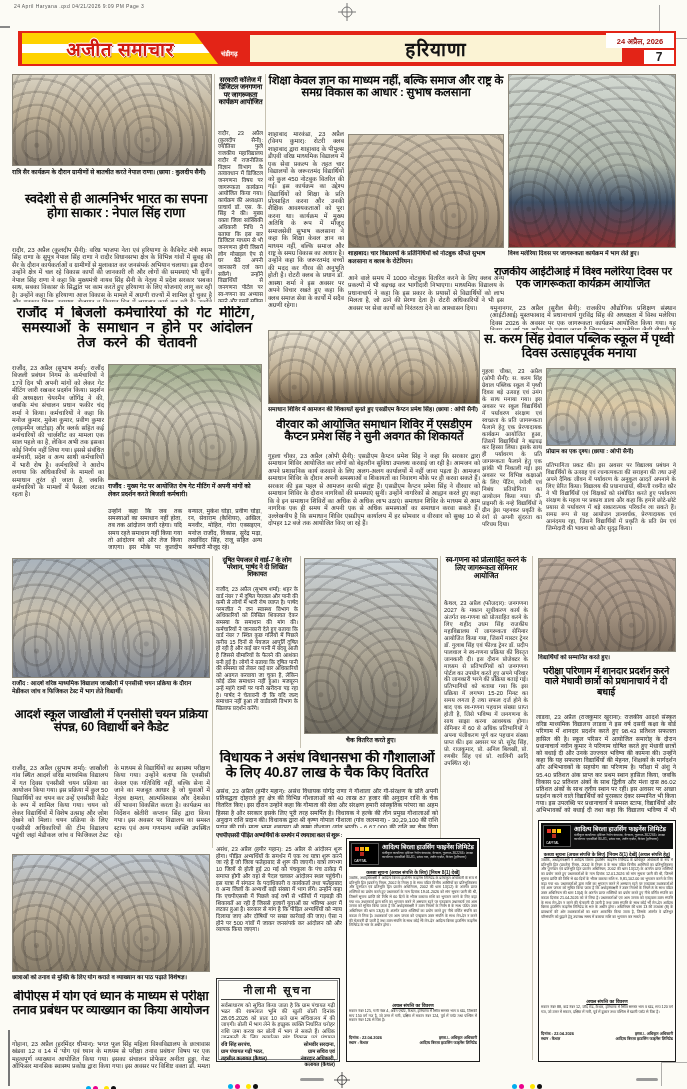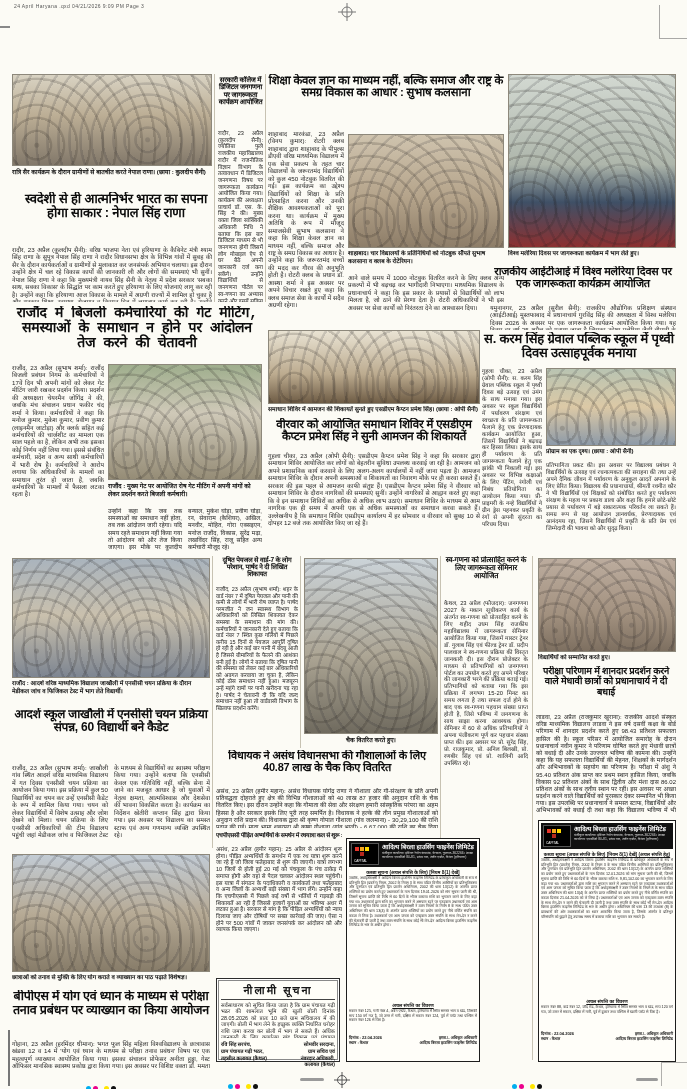--- a/index.html
+++ b/index.html
@@ -53,20 +53,31 @@
 
   <div class="abs printline" style="left:14px;top:3px;">24 April Haryana .qxd   04/21/2026   9:09 PM   Page 3</div>
   <svg class="abs" style="left:338px;top:3px;" width="18" height="18" viewBox="0 0 18 18">
     <circle cx="9" cy="9" r="5" fill="none" stroke="#777" stroke-width="1"></circle>
     <line x1="9" y1="0" x2="9" y2="18" stroke="#777" stroke-width="1"></line>
     <line x1="0" y1="9" x2="18" y2="9" stroke="#777" stroke-width="1"></line>
   </svg>
   <div class="abs" style="left:0;top:26px;width:10px;height:2px;background:#888;"></div>
   <div class="abs" style="right:0;top:5px;width:28px;height:34px;border-left:1.5px solid #666;border-bottom:1.5px solid #666;opacity:.55;"></div>
 
+  <header class="abs band" style="left:18px;top:31px;width:658px;height:35px;">
+    <div class="abs logoplate" style="left:4px;top:2px;width:196px;height:31px;">
+      <span class="logotxt">अजीत समाचार</span>
+    </div>
+    <div class="abs edition" style="left:203px;top:18px;">चंडीगढ़</div>
+    <div class="abs secbox" style="left:232px;top:4px;width:372px;height:27px;">
+      <span class="sectxt">हरियाणा</span>
+    </div>
+    <div class="abs datebox" style="right:2px;top:2px;width:68px;height:15px;">24 अप्रैल, 2026</div>
+    <div class="abs pagebox" style="right:2px;top:19px;width:30px;height:14px;">7</div>
+  </header>
 
   <div class="vr" style="left:214px;top:74px;height:228px;"></div>
   <div class="vr" style="left:265px;top:74px;height:228px;"></div>
   <div class="vr" style="left:212px;top:556px;height:292px;"></div>
   <div class="vr" style="left:300px;top:556px;height:192px;"></div>
   <div class="vr" style="left:440px;top:556px;height:504px;"></div>
   <div class="vr" style="left:532px;top:556px;height:504px;"></div>
 
   <section>
     <div class="abs photo" style="left:12px;top:74px;width:200px;height:92px;background:linear-gradient(180deg,#d9d3c3 0%,#bcae95 45%,#82786a 100%);"></div>
@@ -99,21 +110,21 @@
     <div class="abs hl" style="left:12px;top:306px;width:250px;height:54px;font-size:14px;font-family:Liberation Mono, monospace;">राजौंद में बिजली कर्मचारियों की गेट मीटिंग, समस्याओं के समाधान न होने पर आंदोलन तेज करने की चेतावनी</div>
     <div class="abs bd" style="left:12px;top:364px;width:92px;height:192px;font-size:6.2px;">राजौंद, 23 अप्रैल (सुभाष शर्मा): राजौंद बिजली प्रबंधन निगम के कर्मचारियों ने 17वें दिन भी अपनी मांगों को लेकर गेट मीटिंग जारी रखकर प्रदर्शन किया। प्रदर्शन की अध्यक्षता चेयरमैन जोगिंद्र ने की, जबकि मंच संचालन प्रधान फकीर चंद शर्मा ने किया। कर्मचारियों ने कहा कि मनोज कुमार, मुकेश कुमार, प्रवीण कुमार (लाइनमैन जाटोड़ा) और क्लर्क सहित कई कर्मचारियों की चार्जशीट का मामला एक साल पहले का है, लेकिन अभी तक इसका कोई निर्णय नहीं लिया गया। इससे संबंधित कर्मचारी, प्रदेश व अन्य साथी कर्मचारियों में भारी रोष है। कर्मचारियों ने आरोप लगाया कि अधिकारियों के मामलों का समाधान तुरंत हो जाता है, जबकि कर्मचारियों के मामलों में फैसला लटका रहता है।</div>
     <div class="abs photo" style="left:108px;top:364px;width:154px;height:116px;background:linear-gradient(180deg,#9fae8d 0%,#cfc9b8 42%,#958c76 100%);"></div>
     <div class="abs cap" style="left:108px;top:482px;width:154px;height:24px;font-size:6.2px;">राजौंद : मुख्य गेट पर आयोजित रोष गेट मीटिंग में अपनी मांगों को लेकर प्रदर्शन करते बिजली कर्मचारी।</div>
     <div class="abs bd twocol" style="left:108px;top:508px;width:154px;height:48px;font-size:6px;">उन्होंने कहा कि जब तक समस्याओं का समाधान नहीं होता, तब तक आंदोलन जारी रहेगा। यदि समय रहते समाधान नहीं किया गया तो आंदोलन को और तेज किया जाएगा। इस मौके पर कुलदीप बन्याल, मुकेश घोड़ा, प्रवीण घोड़ा, रन, सेवाराम (कैशियर), अखिल, मनवीर, मोहित, गोरा एक्सइएन, मनोज राजौंद, विकास, सुरेंद्र मढ़ा, लखविंदर सिंह, राजू सहित अन्य कर्मचारी मौजूद रहे।</div>
   </section>
 
   <section>
     <div class="abs photo" style="left:268px;top:330px;width:212px;height:74px;background:linear-gradient(180deg,#e9e3d3 0%,#bcab8f 60%,#6e5c45 100%);"></div>
     <div class="abs cap" style="left:268px;top:406px;width:212px;height:10px;font-size:6px;">समाधान शिविर में आमजन की शिकायतें सुनते हुए एसडीएम कैप्टन प्रमेश सिंह। (छाया : ओपी सैनी)</div>
-    <div class="abs hl" style="left:268px;top:418px;width:212px;height:32px;font-size:11.5px;">वीरवार को आयोजित समाधान शिविर में एसडीएम कैप्टन प्रमेश सिंह ने सुनी आमजन की शिकायतें</div>
+    <div class="abs hl" style="left:268px;top:418px;width:212px;height:32px;font-size:11.5px;">वीरवार को आयोजित समाधान शिविर में एसडीएम कैप्टन प्रमेश सिंह ने सुनी अवगत की शिकायतें</div>
     <div class="abs bd" style="left:268px;top:452px;width:212px;height:104px;font-size:6.2px;">गुहला चीका, 23 अप्रैल (ओपी सैनी): एसडीएम कैप्टन प्रमेश सिंह ने कहा कि सरकार द्वारा समाधान शिविर आयोजित कर लोगों को बेहतरीन सुविधा उपलब्ध करवाई जा रही है। आमजन को अपने प्रशासनिक कार्य करवाने के लिए अलग-अलग कार्यालयों में नहीं जाना पड़ता है। आमजन समाधान शिविर के दौरान अपनी समस्याओं व शिकायतों का निवारण मौके पर ही करवा सकते हैं। सरकार की इस पहल से आमजन काफी संतुष्ट हैं। एसडीएम कैप्टन प्रमेश सिंह ने वीरवार को समाधान शिविर के दौरान नागरिकों की समस्याएं सुनीं। उन्होंने नागरिकों से आह्वान करते हुए कहा कि वे इन समाधान शिविरों का अधिक से अधिक लाभ उठाएं। समाधान शिविर के माध्यम से आम नागरिक एक ही समय में अपनी एक से अधिक समस्याओं का समाधान करवा सकते हैं। उल्लेखनीय है कि समाधान शिविर एसडीएम कार्यालय में हर सोमवार व वीरवार को सुबह 10 से दोपहर 12 बजे तक आयोजित किए जा रहे हैं।</div>
   </section>
 
   <section>
     <div class="abs hl" style="left:482px;top:332px;width:194px;height:32px;font-size:13px;">स. करम सिंह ग्रेवाल पब्लिक स्कूल में पृथ्वी दिवस उत्साहपूर्वक मनाया</div>
     <div class="abs bd" style="left:482px;top:368px;width:60px;height:188px;font-size:5.8px;">गुहला चीका, 23 अप्रैल (ओपी सैनी): स. करम सिंह ग्रेवाल पब्लिक स्कूल में पृथ्वी दिवस बड़े उत्साह एवं उमंग के साथ मनाया गया। इस अवसर पर स्कूल विद्यार्थियों में पर्यावरण संरक्षण एवं स्वच्छता के प्रति जागरूकता फैलाने हेतु एक प्रेरणादायक कार्यक्रम आयोजित हुआ, जिसमें विद्यार्थियों ने बढ़चढ़ कर हिस्सा लिया। इसके साथ ही पर्यावरण के प्रति जागरूकता फैलाने हेतु एक झांकी भी निकाली गई। इस अवसर पर विभिन्न कक्षाओं के लिए पेंटिंग, रंगोली एवं निबंध प्रतियोगिता का आयोजन किया गया। प्री-प्राइमरी के नन्हे विद्यार्थियों ने ग्रीन ड्रेस पहनकर प्रकृति के रंगों से अपनी सुंदरता का परिचय दिया।</div>
     <div class="abs photo" style="left:546px;top:368px;width:130px;height:78px;background:linear-gradient(180deg,#b9c4b2 0%,#dcc9a6 50%,#8d9aa8 100%);"></div>
     <div class="abs cap" style="left:546px;top:448px;width:130px;height:12px;font-size:6px;">प्रोग्राम का एक दृश्य। (छाया : ओपी सैनी)</div>
     <div class="abs bd" style="left:546px;top:462px;width:130px;height:94px;font-size:5.8px;">प्रतिभागिता प्रकट की। इस अवसर पर विद्यालय प्रबंधन ने विद्यार्थियों के उत्साह एवं रचनात्मकता की सराहना की तथा उन्हें अपने दैनिक जीवन में पर्यावरण के अनुकूल आदतें अपनाने के लिए प्रेरित किया। विद्यालय की प्रधानाचार्या, श्रीमती रवनीत कौर ने भी विद्यार्थियों एवं शिक्षकों को संबोधित करते हुए पर्यावरण संरक्षण के महत्व पर प्रकाश डाला और कहा कि हमारे छोटे-छोटे प्रयास से पर्यावरण में बड़े सकारात्मक परिवर्तन ला सकते हैं। समग्र रूप से यह आयोजन ज्ञानवर्धक, प्रेरणादायक एवं आनंदमय रहा, जिसने विद्यार्थियों में प्रकृति के प्रति प्रेम एवं जिम्मेदारी की भावना को और सुदृढ़ किया।</div>
   </section>
@@ -126,21 +137,21 @@
   </section>
 
   <section>
     <div class="abs hl" style="left:216px;top:556px;width:82px;height:28px;font-size:6.6px;">दूषित पेयजल से वार्ड-7 के लोग परेशान, पार्षद ने दी लिखित शिकायत</div>
     <div class="abs bd" style="left:216px;top:586px;width:82px;height:162px;font-size:5.5px;">राजौंद, 23 अप्रैल (सुभाष शर्मा): शहर के वार्ड नंबर 7 में दूषित पेयजल और पानी की कमी से लोगों में भारी रोष व्याप्त है। पार्षद परमजीत ने जन स्वास्थ्य विभाग के अधिकारियों को लिखित शिकायत देकर समस्या के समाधान की मांग की। कर्मचारियों ने जानकारी देते हुए बताया कि वार्ड नंबर 7 स्थित कुछ गलियों में पिछले करीब 15 दिनों से पेयजल आपूर्ति दूषित हो रही है और कई बार पानी में बदबू आती है जिससे बीमारियों के फैलने की आशंका बनी हुई है। लोगों ने बताया कि दूषित पानी की समस्या को लेकर कई बार अधिकारियों को अवगत करवाया जा चुका है, लेकिन कोई ठोस समाधान नहीं हुआ। मजबूरन उन्हें महंगे दामों पर पानी खरीदना पड़ रहा है। पार्षद ने चेतावनी दी कि यदि जल्द समाधान नहीं हुआ तो वार्डवासी विभाग के खिलाफ प्रदर्शन करेंगे।</div>
   </section>
 
   <section>
     <div class="abs photo" style="left:304px;top:558px;width:134px;height:176px;background:linear-gradient(180deg,#cbd3d8 0%,#ada695 55%,#6f6a5e 100%);"></div>
     <div class="abs cap" style="left:304px;top:736px;width:134px;height:10px;font-size:6.2px;text-align:center;">चैक वितरित करते हुए।</div>
-    <div class="abs hl" style="left:216px;top:750px;width:222px;height:36px;font-size:11px;">विधायक ने असंध विधानसभा की गौशालाओं के लिए 40.87 लाख के चैक किए वितरित</div>
+    <div class="abs hl" style="left:216px;top:750px;width:222px;height:36px;font-size:14px;">विधायक ने असंध विधानसभा की गौशालाओं के लिए 40.87 लाख के चैक किए वितरित</div>
     <div class="abs bd" style="left:216px;top:788px;width:222px;height:40px;font-size:6px;">असंध, 23 अप्रैल (हमीर महान): असंध विधायक योगेंद्र राणा ने गौशाला और गौ-संरक्षण के प्रति अपनी प्रतिबद्धता दोहराते हुए क्षेत्र की विभिन्न गौशालाओं को 40 लाख 87 हजार की अनुदान राशि के चैक वितरित किए। इस दौरान उन्होंने कहा कि गौमाता की सेवा और संरक्षण हमारी सांस्कृतिक परंपरा का अहम हिस्सा है और सरकार इसके लिए पूरी तरह समर्पित है। विधायक ने हल्के की तीन प्रमुख गौशालाओं को अनुदान राशि प्रदान की। विधायक द्वारा श्री कृष्ण गोपाल गौशाला (गांव जलमाना) - 30,29,100 की राशि प्रदान की गई। माता भामा शबरपुरा श्री कृष्ण गौशाला (गांव भाली) - 6,67,000 की राशि का चैक दिया गया। पंचकर्मी गौ धाम सेवा समिति गौशाला (गांव अस्ताड़ा) - 3,91,000 की सहायता राशि दी गई। इस अवसर पर जिलाध्यक्ष मंजल अभय किरत राणा, गौशाला प्रधान जरनैल, गांव भाली के सरपंच पाला राम, गौशाला प्रधान करतारे, गांव अस्ताड़ा सरपंच दीपक, गौशाला प्रधान तकदीर सहित भाजपा कार्यकर्ता और गांव के गणमान्य व्यक्ति मौजूद थे।</div>
   </section>
 
   <section>
     <div class="abs hl" style="left:444px;top:556px;width:84px;height:42px;font-size:7.4px;">स्व-गणना को प्रोत्साहित करने के लिए जागरूकता सेमिनार आयोजित</div>
     <div class="abs bd" style="left:444px;top:600px;width:84px;height:458px;font-size:5.8px;">कैथल, 23 अप्रैल (फौजदार): जनगणना 2027 के मकान सूचीकरण कार्य के अंतर्गत स्व-गणना को प्रोत्साहित करने के लिए शहीद उधम सिंह राजकीय महाविद्यालय में जागरूकता सेमिनार आयोजित किया गया, जिसमें मास्टर ट्रेनर डॉ. गुलाब सिंह एवं फील्ड ट्रेनर डॉ. प्रदीप पालवाल ने स्व-गणना प्रक्रिया की विस्तृत जानकारी दी। इस दौरान प्रोजेक्टर के माध्यम से प्रतिभागियों को जनगणना पोर्टल का उपयोग करते हुए अपने परिवार की जानकारी भरने की प्रक्रिया बताई गई। प्रतिभागियों को बताया गया कि इस प्रक्रिया में लगभग 15-20 मिनट का समय लगता है तथा सफल दर्ज होने के बाद एक स्व-गणना पहचान संख्या प्राप्त होती है, जिसे भविष्य में जनगणना के साथ साझा करना आवश्यक होगा। सेमिनार में 60 से अधिक प्रतिभागियों ने अपना पंजीकरण पूर्ण कर पहचान संख्या प्राप्त की। इस अवसर पर प्रो. सुरेंद्र सिंह, प्रो. राजकुमार, प्रो. अनिल बिलखी, प्रो. रणबीर सिंह एवं प्रो. शालिनी आदि उपस्थित रहे।</div>
   </section>
 
   <section>
     <div class="abs photo" style="left:538px;top:558px;width:138px;height:94px;background:linear-gradient(180deg,#bcac9e 0%,#a2917f 60%,#7d6f60 100%);"></div>

